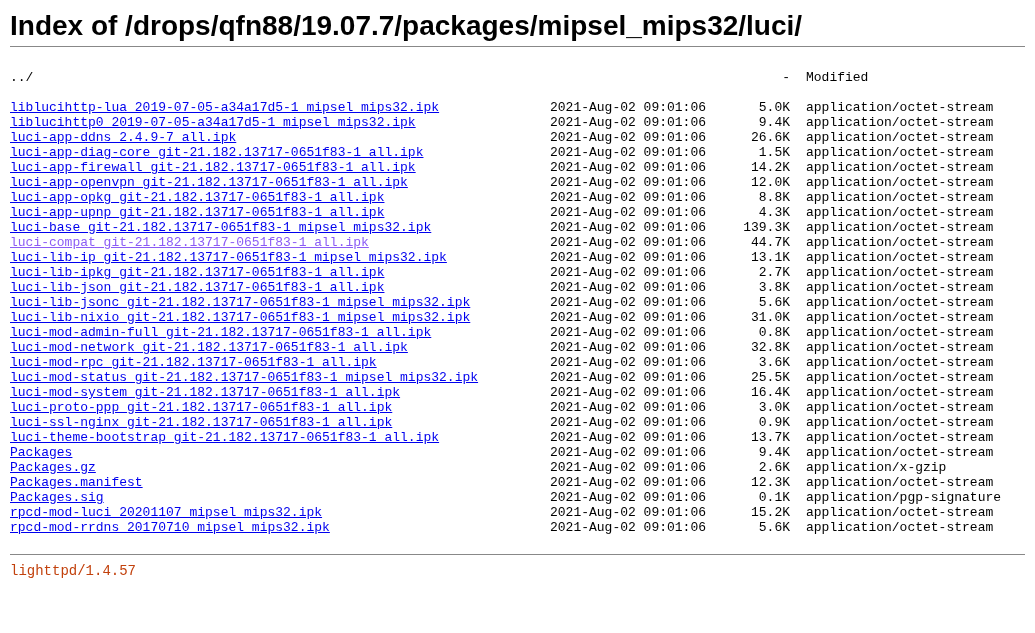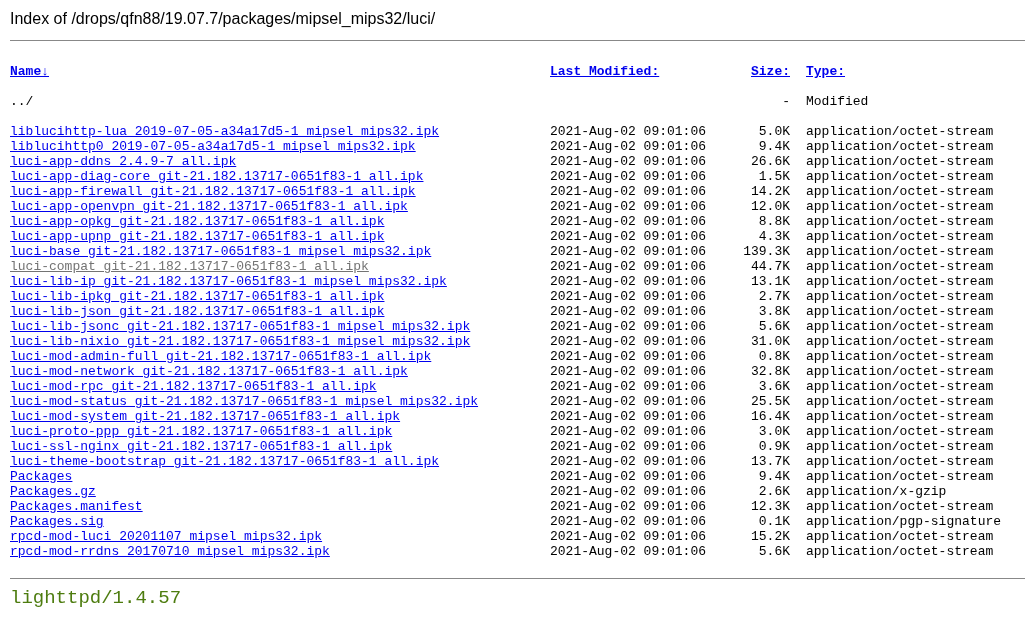--- a/index.html
+++ b/index.html
@@ -2,44 +2,44 @@
 <html><head>
   <meta charset="utf-8">
   <style>
     body {
       font-family: Arial, sans-serif;
       margin: 0;
       padding: 10px;
       background: #fff;
     }
     h1 {
-      font-size: 16px;
-      font-weight: normal;
-      margin: 0 0 12px 0;
+      font-size: 28px;
+      font-weight: bold;
+      margin: 0 0 4px 0;
     }
     hr {
       border: none;
       border-top: 1px solid #888;
       margin: 4px 0 8px 0;
     }
     .listing {
       font-family: "Courier New", monospace;
       font-size: 13px;
       white-space: pre;
     }
     .header-row {
       color: #0000EE;
       font-weight: bold;
     }
     a {
       color: #0000EE;
       text-decoration: underline;
     }
     a.hovered {
-      color: #737373;
+      color: #8b5cf6;
     }
     .parent-link {
       color: #000;
       text-decoration: none;
     }
     .col-name {
       display: inline-block;
       width: 540px;
     }
     .col-date {
@@ -50,31 +50,30 @@
       display: inline-block;
       width: 60px;
       text-align: right;
     }
     .col-type {
       display: inline-block;
       padding-left: 16px;
     }
     .footer {
       font-family: "Courier New", monospace;
-      font-size: 19px;
-      color: #4d7c0f;
+      font-size: 14px;
+      color: #c2410c;
       margin-top: 4px;
     }
   </style>
 </head>
 <body>
 
 <h1>Index of /drops/qfn88/19.07.7/packages/mipsel_mips32/luci/</h1>
 <hr>
 
 <div class="listing">
-<div class="header-row"><a href="#" class="col-name">Name↓</a><a href="#" class="col-date">Last Modified:</a><a href="#" class="col-size">Size:</a><a href="#" class="col-type">Type:</a></div>
 <div><span class="col-name"><a href="#" class="parent-link">../</a></span><span class="col-date"></span><span class="col-size">-</span><span class="col-type">Modified</span></div>
 <div id="file-rows"><div><span class="col-name"><a href="#">liblucihttp-lua_2019-07-05-a34a17d5-1_mipsel_mips32.ipk</a></span><span class="col-date">2021-Aug-02 09:01:06</span><span class="col-size">5.0K</span><span class="col-type">application/octet-stream</span></div><div><span class="col-name"><a href="#">liblucihttp0_2019-07-05-a34a17d5-1_mipsel_mips32.ipk</a></span><span class="col-date">2021-Aug-02 09:01:06</span><span class="col-size">9.4K</span><span class="col-type">application/octet-stream</span></div><div><span class="col-name"><a href="#">luci-app-ddns_2.4.9-7_all.ipk</a></span><span class="col-date">2021-Aug-02 09:01:06</span><span class="col-size">26.6K</span><span class="col-type">application/octet-stream</span></div><div><span class="col-name"><a href="#">luci-app-diag-core_git-21.182.13717-0651f83-1_all.ipk</a></span><span class="col-date">2021-Aug-02 09:01:06</span><span class="col-size">1.5K</span><span class="col-type">application/octet-stream</span></div><div><span class="col-name"><a href="#">luci-app-firewall_git-21.182.13717-0651f83-1_all.ipk</a></span><span class="col-date">2021-Aug-02 09:01:06</span><span class="col-size">14.2K</span><span class="col-type">application/octet-stream</span></div><div><span class="col-name"><a href="#">luci-app-openvpn_git-21.182.13717-0651f83-1_all.ipk</a></span><span class="col-date">2021-Aug-02 09:01:06</span><span class="col-size">12.0K</span><span class="col-type">application/octet-stream</span></div><div><span class="col-name"><a href="#">luci-app-opkg_git-21.182.13717-0651f83-1_all.ipk</a></span><span class="col-date">2021-Aug-02 09:01:06</span><span class="col-size">8.8K</span><span class="col-type">application/octet-stream</span></div><div><span class="col-name"><a href="#">luci-app-upnp_git-21.182.13717-0651f83-1_all.ipk</a></span><span class="col-date">2021-Aug-02 09:01:06</span><span class="col-size">4.3K</span><span class="col-type">application/octet-stream</span></div><div><span class="col-name"><a href="#">luci-base_git-21.182.13717-0651f83-1_mipsel_mips32.ipk</a></span><span class="col-date">2021-Aug-02 09:01:06</span><span class="col-size">139.3K</span><span class="col-type">application/octet-stream</span></div><div><span class="col-name"><a href="#" class="hovered">luci-compat_git-21.182.13717-0651f83-1_all.ipk</a></span><span class="col-date">2021-Aug-02 09:01:06</span><span class="col-size">44.7K</span><span class="col-type">application/octet-stream</span></div><div><span class="col-name"><a href="#">luci-lib-ip_git-21.182.13717-0651f83-1_mipsel_mips32.ipk</a></span><span class="col-date">2021-Aug-02 09:01:06</span><span class="col-size">13.1K</span><span class="col-type">application/octet-stream</span></div><div><span class="col-name"><a href="#">luci-lib-ipkg_git-21.182.13717-0651f83-1_all.ipk</a></span><span class="col-date">2021-Aug-02 09:01:06</span><span class="col-size">2.7K</span><span class="col-type">application/octet-stream</span></div><div><span class="col-name"><a href="#">luci-lib-json_git-21.182.13717-0651f83-1_all.ipk</a></span><span class="col-date">2021-Aug-02 09:01:06</span><span class="col-size">3.8K</span><span class="col-type">application/octet-stream</span></div><div><span class="col-name"><a href="#">luci-lib-jsonc_git-21.182.13717-0651f83-1_mipsel_mips32.ipk</a></span><span class="col-date">2021-Aug-02 09:01:06</span><span class="col-size">5.6K</span><span class="col-type">application/octet-stream</span></div><div><span class="col-name"><a href="#">luci-lib-nixio_git-21.182.13717-0651f83-1_mipsel_mips32.ipk</a></span><span class="col-date">2021-Aug-02 09:01:06</span><span class="col-size">31.0K</span><span class="col-type">application/octet-stream</span></div><div><span class="col-name"><a href="#">luci-mod-admin-full_git-21.182.13717-0651f83-1_all.ipk</a></span><span class="col-date">2021-Aug-02 09:01:06</span><span class="col-size">0.8K</span><span class="col-type">application/octet-stream</span></div><div><span class="col-name"><a href="#">luci-mod-network_git-21.182.13717-0651f83-1_all.ipk</a></span><span class="col-date">2021-Aug-02 09:01:06</span><span class="col-size">32.8K</span><span class="col-type">application/octet-stream</span></div><div><span class="col-name"><a href="#">luci-mod-rpc_git-21.182.13717-0651f83-1_all.ipk</a></span><span class="col-date">2021-Aug-02 09:01:06</span><span class="col-size">3.6K</span><span class="col-type">application/octet-stream</span></div><div><span class="col-name"><a href="#">luci-mod-status_git-21.182.13717-0651f83-1_mipsel_mips32.ipk</a></span><span class="col-date">2021-Aug-02 09:01:06</span><span class="col-size">25.5K</span><span class="col-type">application/octet-stream</span></div><div><span class="col-name"><a href="#">luci-mod-system_git-21.182.13717-0651f83-1_all.ipk</a></span><span class="col-date">2021-Aug-02 09:01:06</span><span class="col-size">16.4K</span><span class="col-type">application/octet-stream</span></div><div><span class="col-name"><a href="#">luci-proto-ppp_git-21.182.13717-0651f83-1_all.ipk</a></span><span class="col-date">2021-Aug-02 09:01:06</span><span class="col-size">3.0K</span><span class="col-type">application/octet-stream</span></div><div><span class="col-name"><a href="#">luci-ssl-nginx_git-21.182.13717-0651f83-1_all.ipk</a></span><span class="col-date">2021-Aug-02 09:01:06</span><span class="col-size">0.9K</span><span class="col-type">application/octet-stream</span></div><div><span class="col-name"><a href="#">luci-theme-bootstrap_git-21.182.13717-0651f83-1_all.ipk</a></span><span class="col-date">2021-Aug-02 09:01:06</span><span class="col-size">13.7K</span><span class="col-type">application/octet-stream</span></div><div><span class="col-name"><a href="#">Packages</a></span><span class="col-date">2021-Aug-02 09:01:06</span><span class="col-size">9.4K</span><span class="col-type">application/octet-stream</span></div><div><span class="col-name"><a href="#">Packages.gz</a></span><span class="col-date">2021-Aug-02 09:01:06</span><span class="col-size">2.6K</span><span class="col-type">application/x-gzip</span></div><div><span class="col-name"><a href="#">Packages.manifest</a></span><span class="col-date">2021-Aug-02 09:01:06</span><span class="col-size">12.3K</span><span class="col-type">application/octet-stream</span></div><div><span class="col-name"><a href="#">Packages.sig</a></span><span class="col-date">2021-Aug-02 09:01:06</span><span class="col-size">0.1K</span><span class="col-type">application/pgp-signature</span></div><div><span class="col-name"><a href="#">rpcd-mod-luci_20201107_mipsel_mips32.ipk</a></span><span class="col-date">2021-Aug-02 09:01:06</span><span class="col-size">15.2K</span><span class="col-type">application/octet-stream</span></div><div><span class="col-name"><a href="#">rpcd-mod-rrdns_20170710_mipsel_mips32.ipk</a></span><span class="col-date">2021-Aug-02 09:01:06</span><span class="col-size">5.6K</span><span class="col-type">application/octet-stream</span></div></div>
 </div>
 
 <hr>
 <div class="footer">lighttpd/1.4.57</div>
 
 </body></html>

